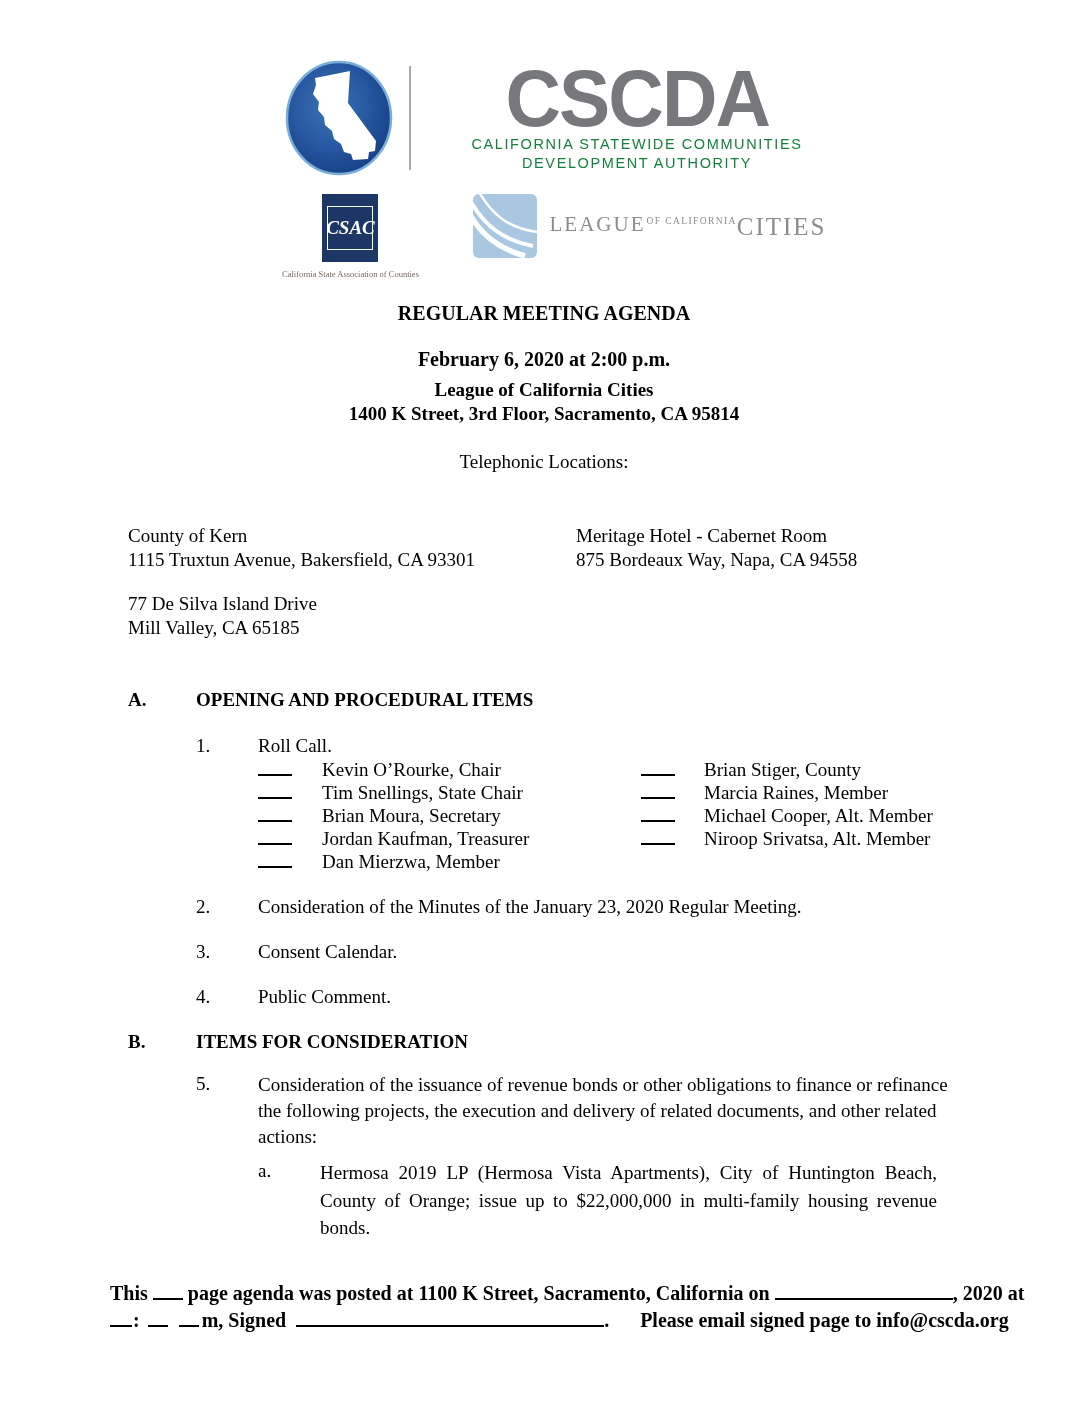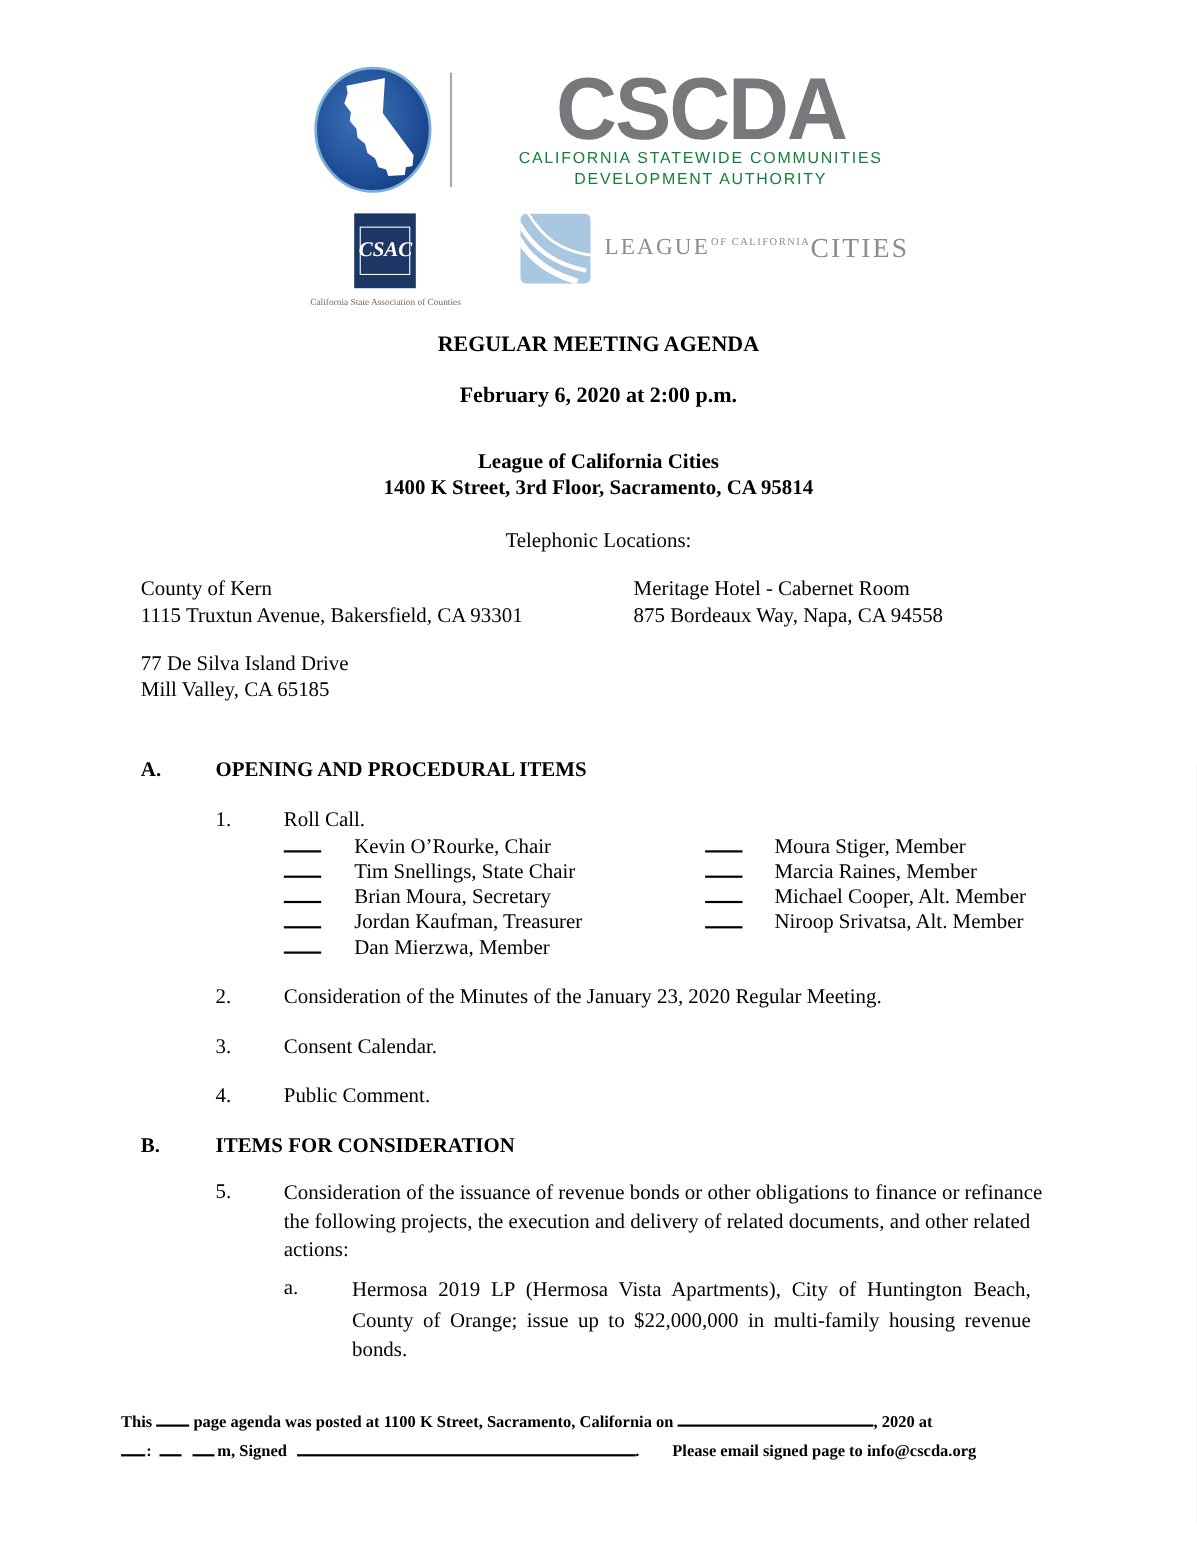--- a/index.html
+++ b/index.html
@@ -26,42 +26,42 @@
   }
   .csac-caption{margin-top:7px;font-size:8.5px;color:#77675a;white-space:nowrap;}
   .league{display:flex;align-items:center;gap:12px;}
   .league-text{font-family:"Liberation Serif",serif;color:#8a8c8e;display:flex;line-height:1;}
   .lg1{font-size:21px;letter-spacing:2px;}
   .lg2{font-size:9.5px;letter-spacing:1.4px;margin:3px 0 3px 1px;}
   .lg3{font-size:25px;letter-spacing:2px;}
   
   .title-block{position:absolute;top:300px;left:0;width:100%;text-align:center;}
   .t-title{font-size:20px;font-weight:bold;line-height:26px;margin-bottom:20px;}
-  .t-date{font-size:20px;font-weight:bold;line-height:26px;margin-bottom:36px;}
+  .t-date{font-size:20px;font-weight:bold;line-height:26px;margin-bottom:6px;}
   .t-venue{font-size:19px;font-weight:bold;line-height:24px;}
   .t-tele{font-size:19px;line-height:24px;margin-top:24px;}
   
   .locations{position:absolute;top:524px;left:128px;right:110px;display:grid;grid-template-columns:448px 1fr;font-size:19px;line-height:24px;}
   .loc-pair{margin:0;}
   .loc-gap{height:20px;}
   
   .agenda{position:absolute;top:688px;left:128px;width:832px;font-size:19px;line-height:24px;}
   .sec-row{display:grid;grid-template-columns:68px 1fr;font-weight:bold;}
   .item-row{display:grid;grid-template-columns:68px 62px 1fr;}
   .item-num{grid-column:2;}
   .item-text{grid-column:3;max-width:706px;}
   .mt22{margin-top:22px;} .mt21{margin-top:21px;} .mt18{margin-top:18px;}
   .rollcall{margin-left:130px;line-height:23px;}
   .rc-row{display:grid;grid-template-columns:64px 319px 63px 1fr;}
   .rc-blank{display:inline-block;width:34px;height:15px;border-bottom:2px solid #000;}
   .p5{line-height:26px;}
   .p5a-row{display:grid;grid-template-columns:62px 617px;margin-left:130px;margin-top:9px;}
   .p5a-text{text-align:justify;line-height:27.5px;}
   
-  .footer{position:absolute;top:1280px;left:110px;width:870px;font-size:15px;font-weight:bold;line-height:27px;white-space:nowrap;}
+  .footer{position:absolute;top:1280px;left:110px;width:870px;font-size:20px;font-weight:bold;line-height:27px;white-space:nowrap;}
   .fb{display:inline-block;border-bottom:2px solid #000;height:15px;vertical-align:baseline;}
   .fb30{width:30px;} .fb180{width:178px;} .fb22{width:22px;margin-right:1px;}
   .fb20{width:20px;margin:0 3px;} .fb310{width:308px;margin-left:5px;}
   .please{margin-left:26px;}
 </style>
 </head>
 <body>
 
 <div class="page">
 
@@ -145,21 +145,21 @@
     <div class="item-row mt22">
       <span class="item-num">1.</span>
       <span class="item-text">Roll Call.</span>
     </div>
 
     <div class="rollcall">
       <div class="rc-row">
         <span><span class="rc-blank"></span></span>
         <span>Kevin O’Rourke, Chair</span>
         <span><span class="rc-blank"></span></span>
-        <span>Moura Stiger, Member</span>
+        <span>Brian Stiger, County</span>
       </div>
       <div class="rc-row">
         <span><span class="rc-blank"></span></span>
         <span>Tim Snellings, State Chair</span>
         <span><span class="rc-blank"></span></span>
         <span>Marcia Raines, Member</span>
       </div>
       <div class="rc-row">
         <span><span class="rc-blank"></span></span>
         <span>Brian Moura, Secretary</span>

